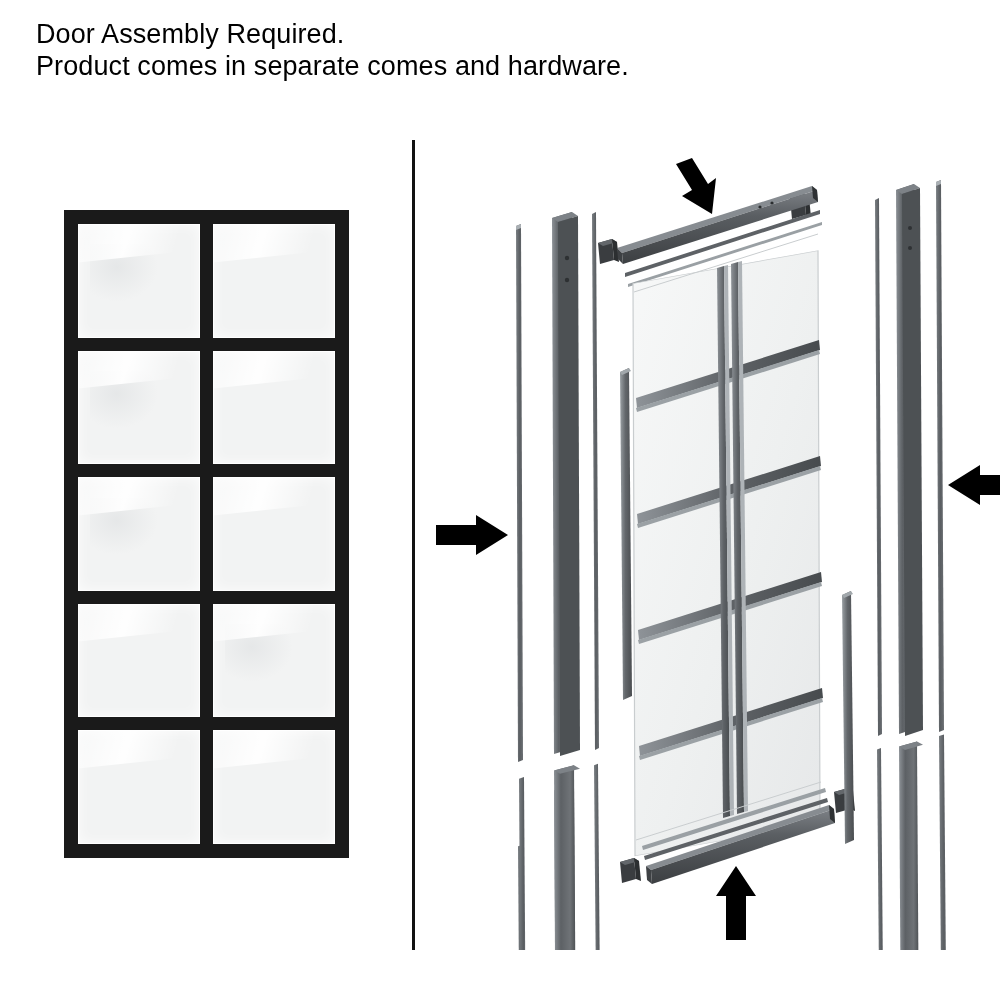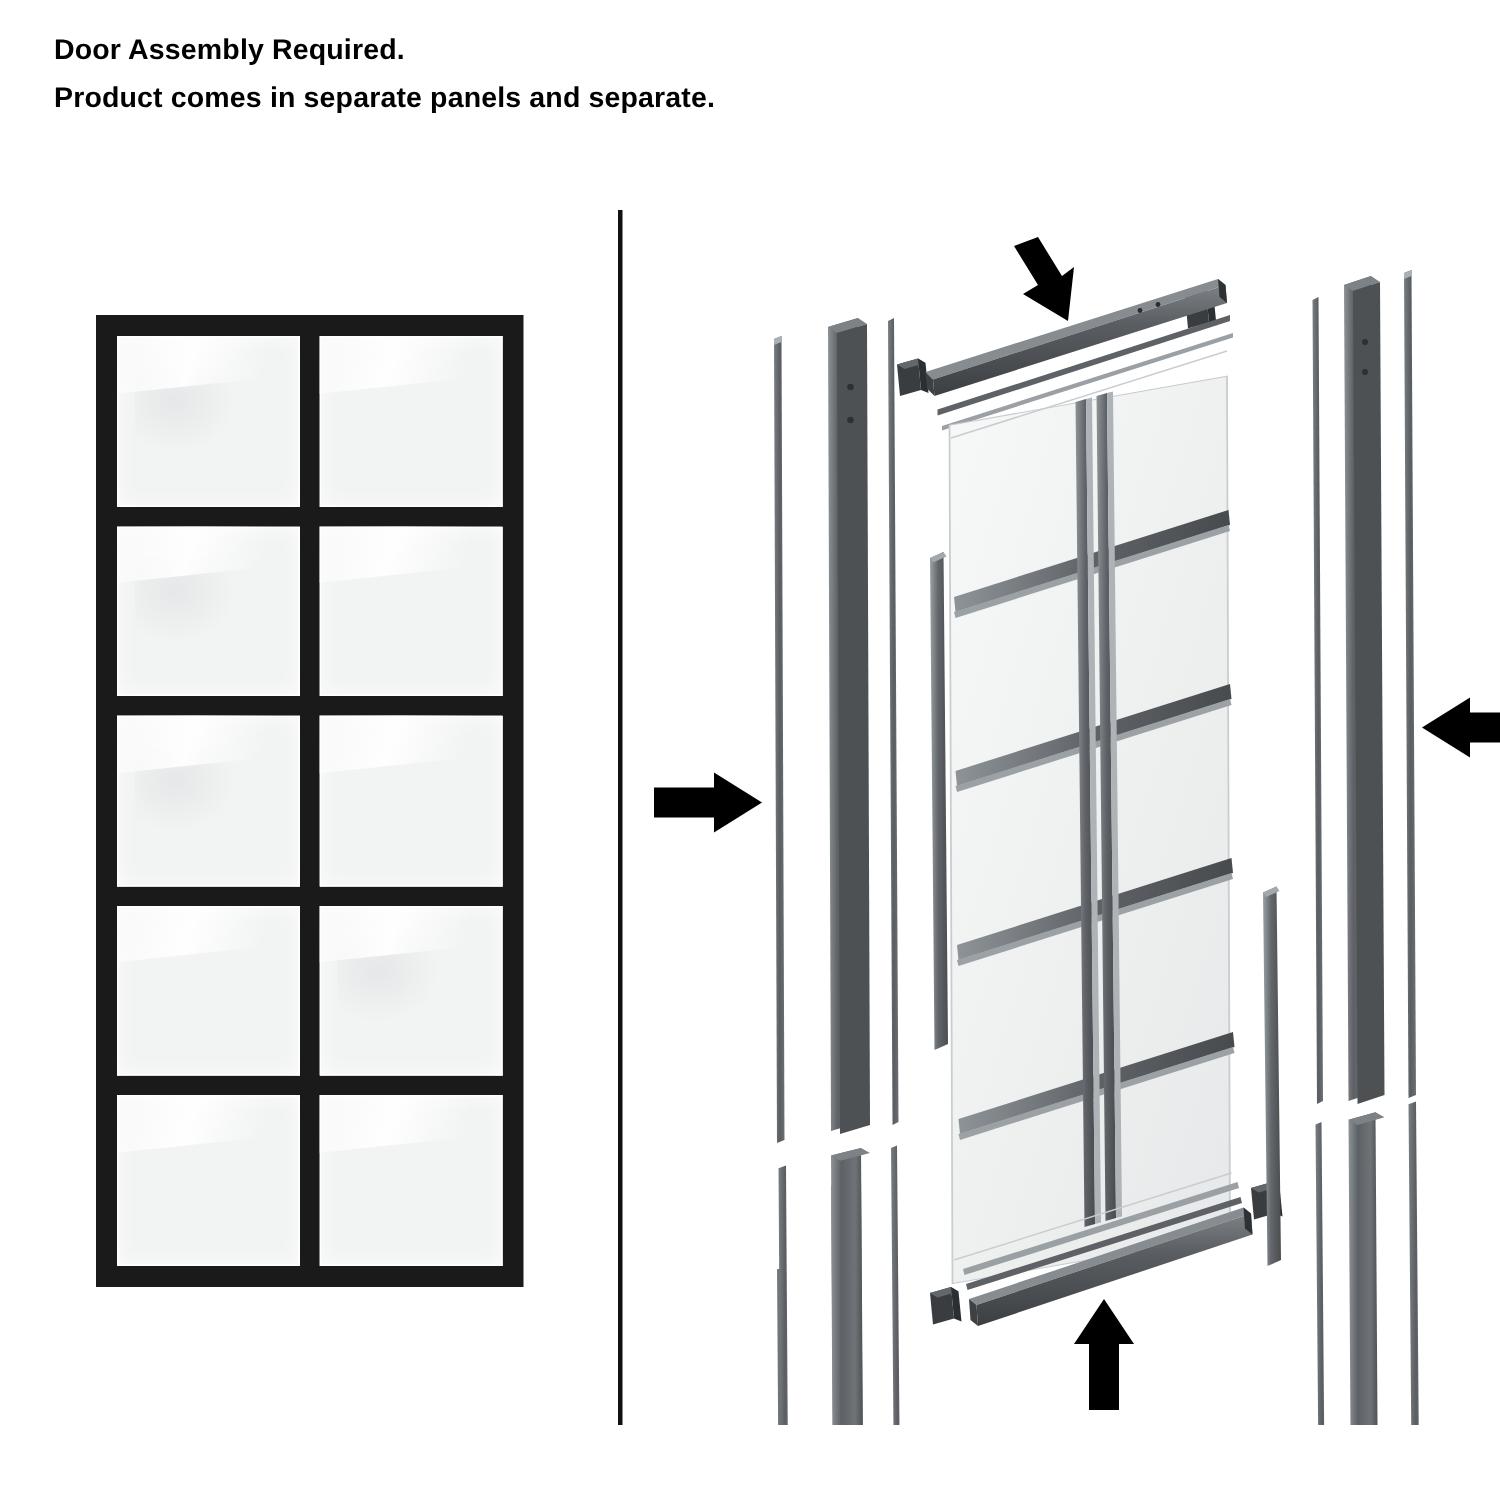--- a/index.html
+++ b/index.html
@@ -13,22 +13,22 @@
   }
   #root{position:absolute;left:0;top:0;width:1000px;height:1000px;background:#fff;}
 
   
   .heading{
     position:absolute;
     left:36px; top:18px;
     width:900px;
   }
   .heading-line{
-    font-size:19px;
-    font-weight:700;
+    font-size:27px;
+    font-weight:400;
     color:#000;
     letter-spacing:.1px;
     line-height:32px;
     white-space:nowrap;
     font-family:"Liberation Sans", sans-serif;
   }
 
   
   .divider{
     position:absolute;
@@ -78,21 +78,21 @@
   .explode{position:absolute;left:420px;top:140px;width:580px;height:810px;}
   .explode svg{display:block;}
 </style>
 </head>
 <body>
 
 <div id="root">
 
   <div class="heading">
     <div class="heading-line">Door Assembly Required.</div>
-    <div class="heading-line">Product comes in separate panels and separate.</div>
+    <div class="heading-line">Product comes in separate comes and hardware.</div>
   </div>
 
   <div class="divider"></div>
 
   <div class="door">
     <div class="pane glint"></div>
     <div class="pane"></div>
     <div class="pane glint"></div>
     <div class="pane"></div>
     <div class="pane glint"></div>

